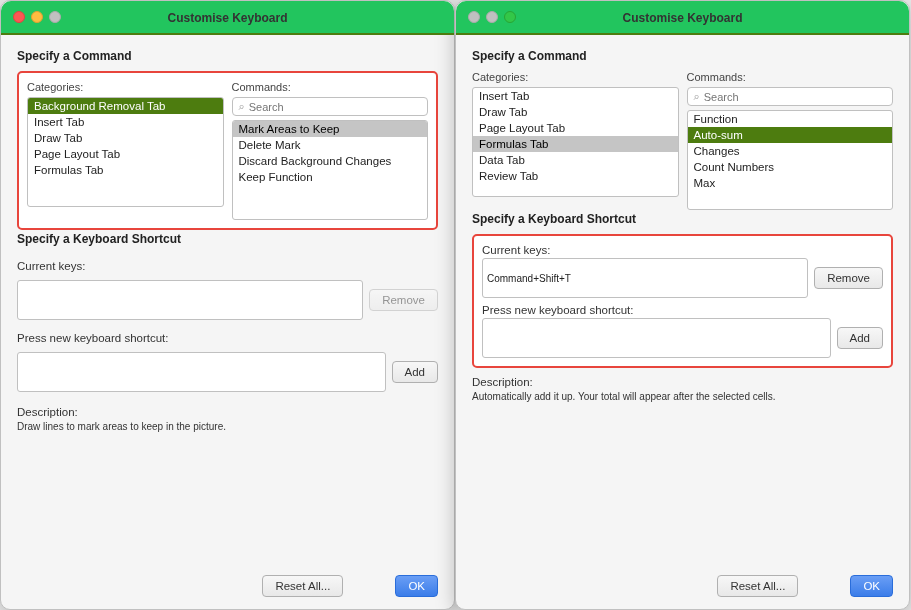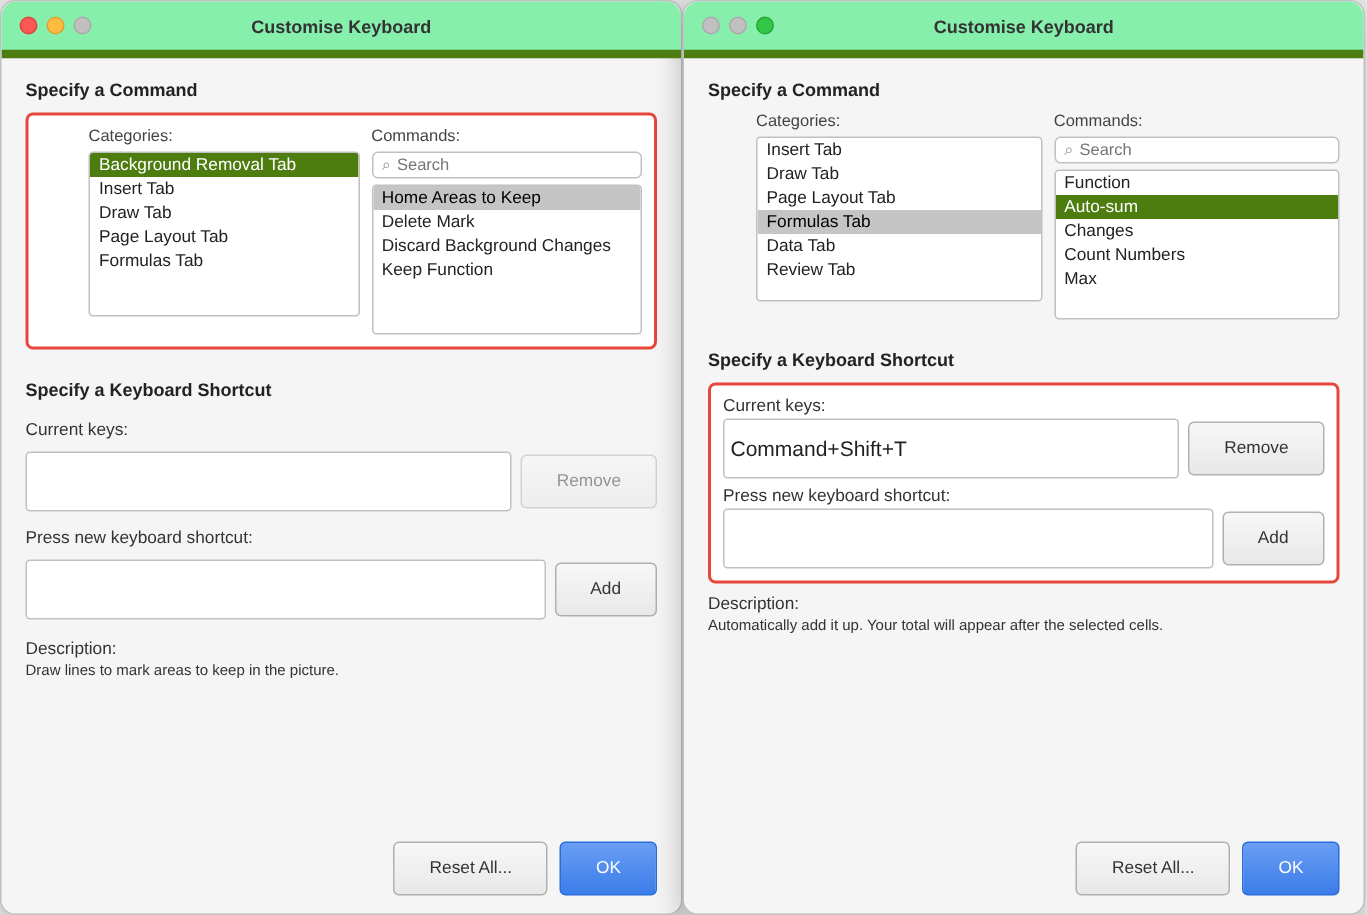--- a/index.html
+++ b/index.html
@@ -23,23 +23,23 @@
       flex-direction: column;
       box-shadow: 0 4px 20px rgba(0,0,0,0.25);
     }
 
     .dialog-titlebar {
       display: flex;
       align-items: flex-end;
       justify-content: center;
       padding: 10px 12px 8px;
       position: relative;
-      background: #86efac;
+      background: #22c55e;
       border-radius: 10px 10px 0 0;
-      border-bottom: 6px solid #4d7c0f;
+      border-bottom: 2px solid #4d7c0f;
       min-height: 32px;
     }
 
     .traffic-lights {
       display: flex;
       gap: 6px;
       position: absolute;
       left: 12px;
       top: 50%;
       transform: translateY(-50%);
@@ -59,42 +59,41 @@
       font-size: 12px;
       font-weight: 600;
       color: #333;
     }
 
     .dialog-body {
       padding: 14px 16px;
       flex: 1;
       display: flex;
       flex-direction: column;
-      gap: 20px;
+      gap: 2px;
     }
 
     .section-title {
       font-size: 12px;
       font-weight: 700;
       color: #222;
       margin-bottom: 8px;
     }
 
     .specify-command {
       border: 2px solid #e8453c;
       border-radius: 5px;
       padding: 8px;
       background: #fff;
     }
 
     .command-grid {
       display: grid;
       grid-template-columns: 1fr 1fr;
       gap: 8px;
-      margin-left: 32px;
     }
 
     .col-label {
       font-size: 11px;
       color: #444;
       margin-bottom: 4px;
     }
 
     .list-box {
       border: 1px solid #c0c0c0;
@@ -174,46 +173,47 @@
       align-items: center;
       gap: 6px;
     }
 
     .shortcut-input {
       flex: 1;
       height: 40px;
       border: 1px solid #c0c0c0;
       border-radius: 3px;
       background: #fff;
-      font-size: 14px;
+      font-size: 10px;
       padding: 0 4px;
       color: #222;
     }
 
     .btn {
       background: linear-gradient(to bottom, #f7f7f7, #e8e8e8);
       border: 1px solid #b0b0b0;
       border-radius: 4px;
-      padding: 2px 23px;
+      padding: 2px 12px;
       font-size: 11.5px;
       cursor: pointer;
       color: #333;
       white-space: nowrap;
-      height: 36px;
+      height: 22px;
     }
 
     .btn:disabled {
       opacity: 0.5;
       cursor: default;
     }
 
     .btn-primary {
       background: linear-gradient(to bottom, #6a9ef5, #3b7de9);
       color: #fff;
       border-color: #2a6dda;
+      margin-left: 44px;
     }
 
     .description-text {
       font-size: 10px;
       color: #333;
       margin-top: 2px;
       line-height: 1.4;
     }
 
     .dialog-footer {
@@ -271,21 +271,21 @@
               <div class="list-item">Formulas Tab</div>
             </div>
           </div>
           <div>
             <div class="col-label">Commands:</div>
             <div class="search-box">
               <span class="search-icon-char">⌕</span>
               <input type="text" placeholder="Search" style="">
             </div>
             <div class="commands-list">
-              <div class="list-item selected-gray">Home Areas to Keep</div>
+              <div class="list-item selected-gray">Mark Areas to Keep</div>
               <div class="list-item">Delete Mark</div>
               <div class="list-item">Discard Background Changes</div>
               <div class="list-item">Keep Function</div>
             </div>
           </div>
         </div>
       </div>
     </div>
 
     <div class="shortcut-section specify-keyboard-normal">

